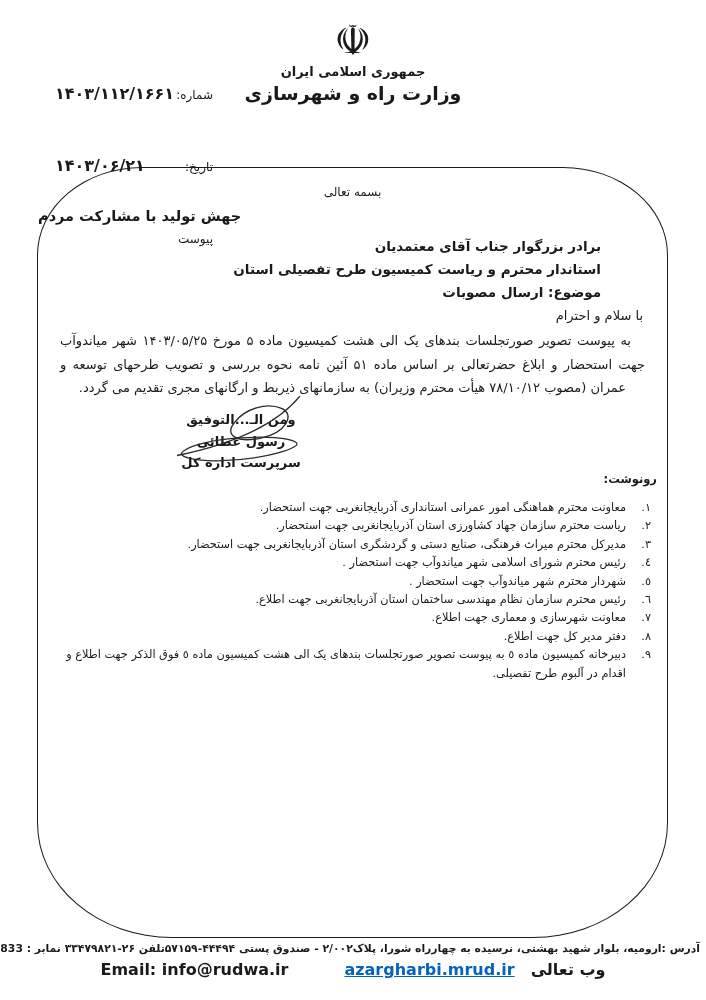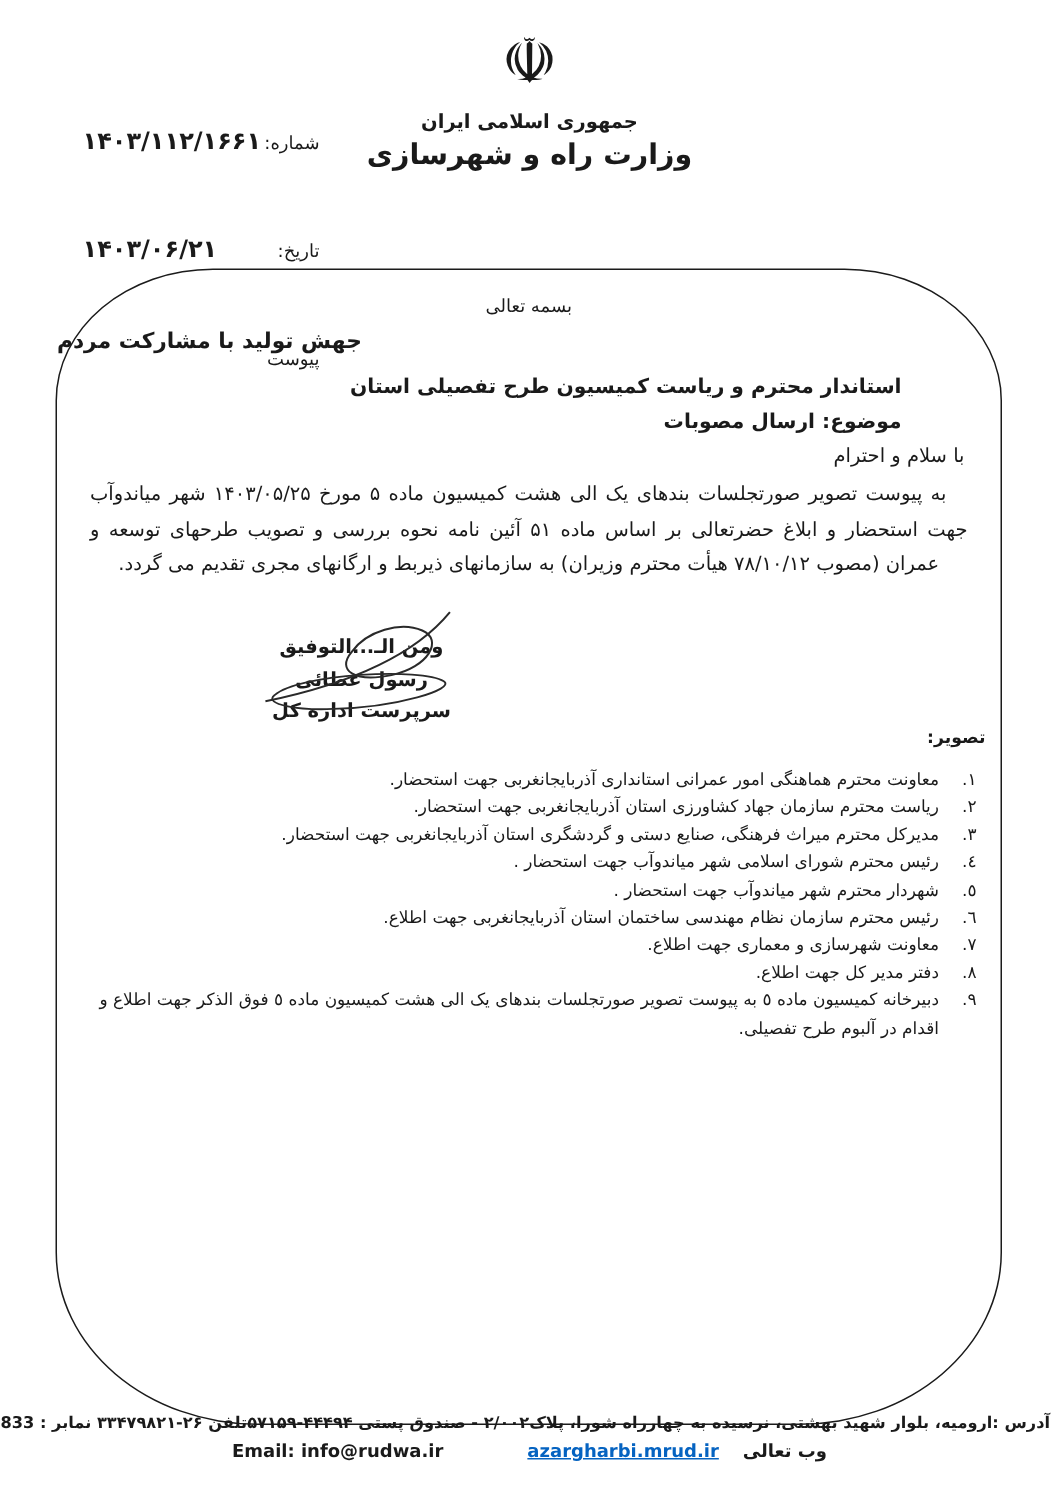--- a/index.html
+++ b/index.html
@@ -3,31 +3,31 @@
 <meta charset="utf-8">
 <style>
   html,body{margin:0;padding:0;}
   body{
     width:706px;height:1000px;position:relative;background:#ffffff;
     font-family:"DejaVu Sans",sans-serif;color:#1a1a1a;overflow:hidden;
   }
   
   .header{position:absolute;top:20px;left:0;right:0;text-align:center;}
   .emblem{font-size:42px;line-height:1;display:block;font-weight:bold;}
-  .h-country{font-weight:bold;font-size:13px;margin-top:12px;}
+  .h-country{font-weight:bold;font-size:13px;margin-top:2px;}
   .h-ministry{font-weight:bold;font-size:19px;margin-top:3px;}
   .h-dept{font-weight:bold;font-size:12.5px;margin-top:6px;}
   
   .meta{position:absolute;top:47px;left:55px;width:158px;direction:rtl;}
   .meta-row{display:flex;justify-content:space-between;align-items:baseline;margin-bottom:16px;}
   .meta-label{font-size:12px;margin-top:41px;}
   .meta-value{font-weight:bold;font-size:16px;direction:rtl;}
   
   .frame{
-    position:absolute;top:179px;left:37px;width:631px;height:771px;
+    position:absolute;top:167px;left:37px;width:631px;height:771px;
     border:1.4px solid #1b1b1b;
     border-radius:105px 105px 135px 135px / 88px 88px 115px 115px;
     box-sizing:border-box;
   }
   .besmele{text-align:center;font-size:12px;margin-top:17px;direction:rtl;}
   .slogan{text-align:left;font-size:14.5px;font-weight:bold;margin-top:9px;direction:rtl;}
   .addressee{direction:rtl;text-align:right;padding-right:66px;margin-top:11px;
     font-weight:bold;font-size:13.5px;line-height:23px;}
   .salutation{direction:rtl;padding-right:24px;font-size:13px;margin-top:1px;line-height:22px;}
   .body-par{direction:rtl;text-align:justify;text-align-last:center;padding:0 22px;
@@ -37,21 +37,21 @@
   .sig-svg{position:absolute;left:120px;top:226px;width:165px;height:82px;z-index:2;}
   .cc-label{position:absolute;right:10px;top:304px;font-weight:bold;font-size:11.5px;direction:rtl;}
   .cc-list{position:absolute;top:331px;right:16px;left:20px;direction:rtl;font-size:11.3px;}
   .cc-item{display:flex;gap:7px;line-height:18.4px;}
   .cc-num{min-width:18px;text-align:right;}
   .cc-text{flex:1;}
   
   .footer{position:absolute;top:942px;left:6px;right:6px;}
   .f-address{direction:rtl;text-align:center;font-weight:bold;font-size:10.8px;white-space:nowrap;}
   .f-line2{display:flex;justify-content:center;gap:16px;align-items:baseline;margin-top:5px;
-    font-size:12px;font-weight:bold;}
+    font-size:16px;font-weight:bold;}
   .f-link{color:#0563C1;text-decoration:underline;cursor:pointer;margin-left:40px;}
   .f-site{direction:rtl;}
 </style>
 </head>
 <body>
 
 <div class="header">
   <span class="emblem">☫</span>
   <div class="h-country">جمهوری اسلامی ایران</div>
   <div class="h-ministry">وزارت راه و شهرسازی</div>
@@ -69,39 +69,40 @@
   <div class="meta-row">
     <span class="meta-label">پیوست</span>
   </div>
 </div>
 
 <div class="frame">
   <div class="besmele">بسمه تعالی</div>
   <div class="slogan">جهش تولید با مشارکت مردم</div>
 
   <div class="addressee">
+    <div>برادر بزرگوار جناب آقای معتمدیان</div>
     <div>استاندار محترم و ریاست کمیسیون طرح تفصیلی استان</div>
     <div>موضوع: ارسال مصوبات</div>
   </div>
 
   <div class="salutation">با سلام و احترام</div>
   <div class="body-par">به پیوست تصویر صورتجلسات بندهای یک الی هشت کمیسیون ماده ۵ مورخ ۱۴۰۳/۰۵/۲۵ شهر میاندوآب جهت استحضار و ابلاغ حضرتعالی بر اساس ماده ۵۱ آئین نامه نحوه بررسی و تصویب طرحهای توسعه و عمران (مصوب ۷۸/۱۰/۱۲ هیأت محترم وزیران) به سازمانهای ذیربط و ارگانهای مجری تقدیم می گردد.</div>
 
   <div class="sig">
     <div>ومن الـ...التوفیق</div>
     <div>رسول عطائی</div>
     <div>سرپرست اداره کل</div>
   </div>
   <svg class="sig-svg" viewBox="0 0 160 80">
     <path d="M120,14 C134,20 124,38 100,43 C76,48 64,40 74,28 C84,14 106,8 120,14 Z" fill="none" stroke="#2a2a2a" stroke-width="1.3"></path>
     <path d="M138,2 C120,24 86,46 18,60" fill="none" stroke="#2a2a2a" stroke-width="1.3"></path>
     <path d="M24,56 C40,42 120,38 134,47 C142,52 104,64 62,65 C40,66 16,62 24,56 Z" fill="none" stroke="#2a2a2a" stroke-width="1.2"></path>
   </svg>
 
-  <div class="cc-label">تصویر:</div>
+  <div class="cc-label">رونوشت:</div>
 
   <div class="cc-list">
     <div class="cc-item">
       <span class="cc-num">١.</span>
       <span class="cc-text">معاونت محترم هماهنگی امور عمرانی استانداری آذربایجانغربی جهت استحضار.</span>
     </div>
     <div class="cc-item">
       <span class="cc-num">٢.</span>
       <span class="cc-text">ریاست محترم سازمان جهاد کشاورزی استان آذربایجانغربی جهت استحضار.</span>
     </div>

